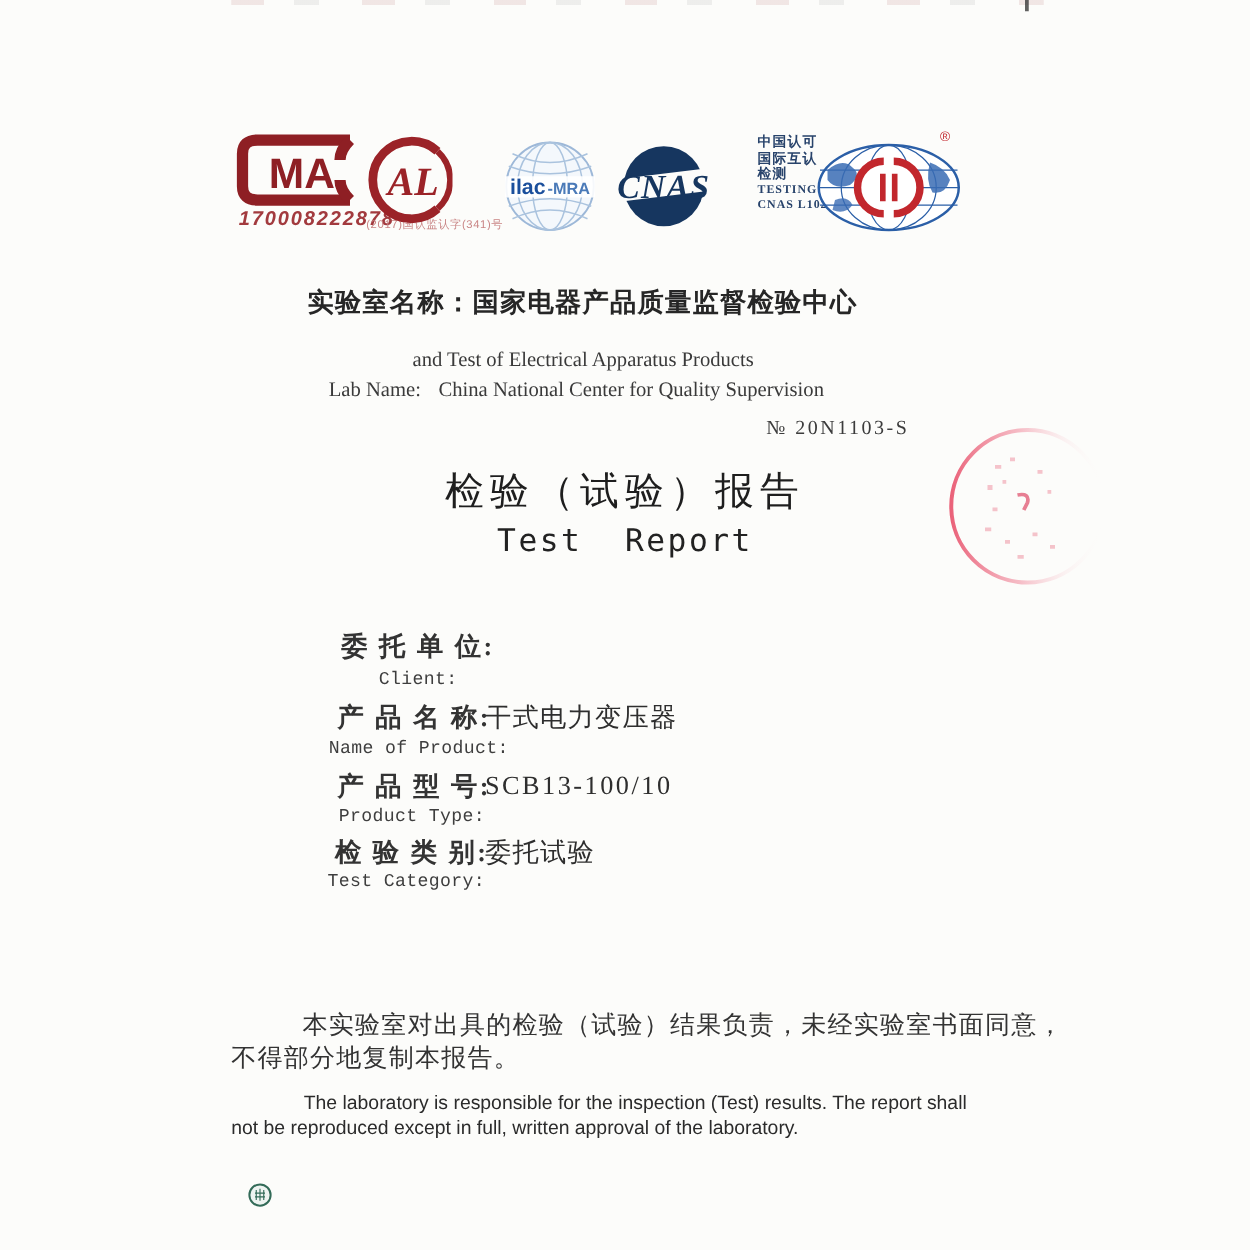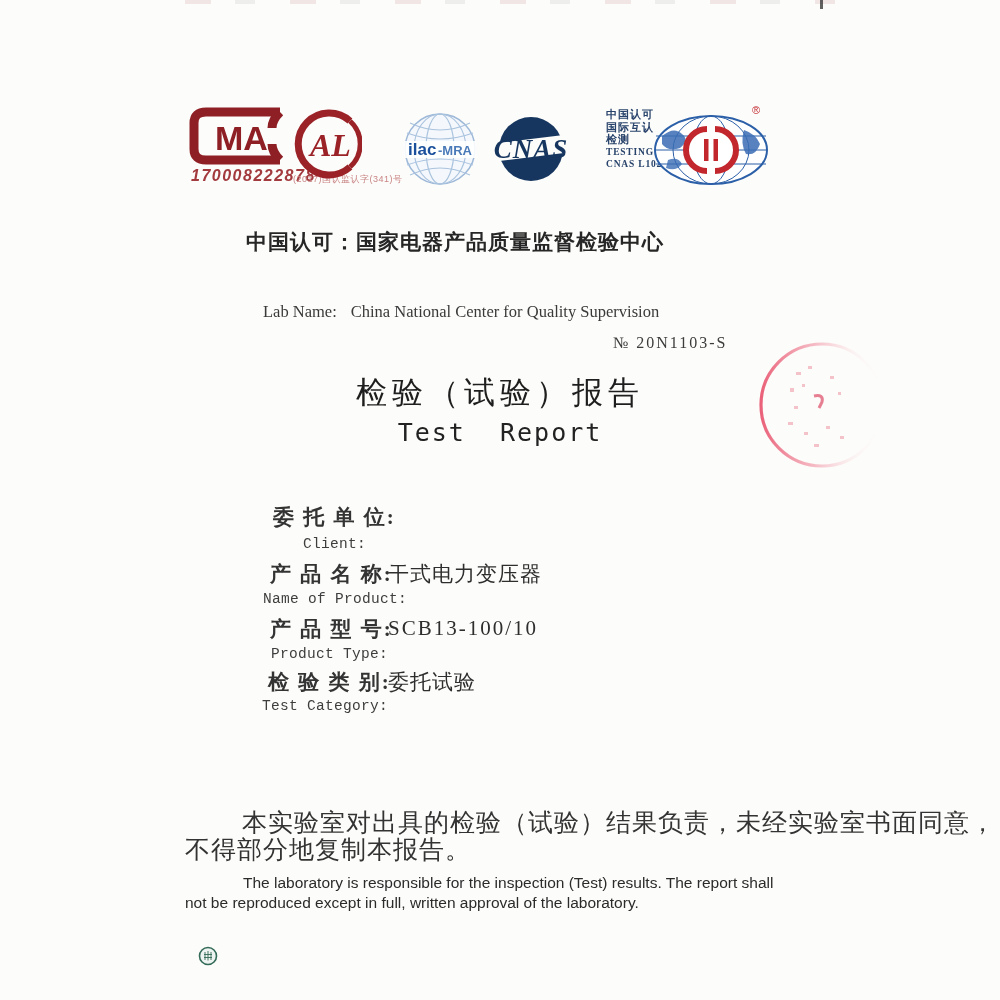--- a/index.html
+++ b/index.html
@@ -43,21 +43,21 @@
   }
   .title-en{
     left:300px;top:418px;width:400px;text-align:center;white-space:pre;
     font-family:"DejaVu Sans Mono",monospace;font-size:25px;color:#222;letter-spacing:2px;
   }
   
   .f-label{font-size:21px;font-weight:600;color:#333;letter-spacing:2px;white-space:pre;}
   .f-value{font-size:21px;color:#2e2e2e;letter-spacing:1px;white-space:pre;}
   .f-en{font-family:"Liberation Mono",monospace;font-size:14.5px;color:#3e3e3e;letter-spacing:.3px;}
   
-  .foot-cn{font-size:25px;color:#333;letter-spacing:1px;}
+  .foot-cn{font-size:20px;color:#333;letter-spacing:1px;}
   .foot-en{font-family:"Liberation Sans",sans-serif;font-size:15.5px;color:#2b2b2b;}
 </style>
 </head>
 <body>
 
 <div class="page">
 
   <div class="abs top-smudge"></div>
   <div class="abs top-nick"></div>
 
@@ -108,24 +108,25 @@
     <path d="M92 18 Q104 22 108 32 Q104 44 94 42 Q88 32 92 18 Z" fill="#3a6cb4" opacity=".85"></path>
     <path d="M16 48 Q26 44 30 52 Q24 60 14 56 Z" fill="#3a6cb4" opacity=".8"></path>
     <circle cx="59" cy="38" r="23" fill="#ffffff"></circle>
     <path d="M55 17 a21 21 0 1 0 0 42" fill="none" stroke="#c2272d" stroke-width="6"></path>
     <path d="M63 17 a21 21 0 1 1 0 42" fill="none" stroke="#c2272d" stroke-width="6"></path>
     <rect x="52" y="27" width="4.5" height="22" fill="#c2272d"></rect>
     <rect x="61.5" y="27" width="4.5" height="22" fill="#c2272d"></rect>
   </svg>
   <div class="abs registered">®</div>
 
-  <div class="abs lab-cn">中国认可：国家电器产品质量监督检验中心</div>
+  <div class="abs lab-cn">实验室名称：国家电器产品质量监督检验中心</div>
   <div class="abs lab-en1">
     <span>Lab Name:</span><span class="gap"></span><span>China National Center for Quality Supervision</span>
   </div>
+  <div class="abs lab-en2">and Test of Electrical Apparatus Products</div>
 
   <div class="abs report-no">№ 20N1103-S</div>
   <div class="abs title-cn">检验（试验）报告</div>
   <div class="abs title-en">Test  Report</div>
 
   <svg class="abs" style="left:752px;top:336px" width="150" height="145" viewBox="0 0 150 145">
     <defs>
       <linearGradient id="stampFade" x1="0" y1="0" x2="1" y2="0">
         <stop offset="0" stop-color="#e8516b" stop-opacity=".9"></stop>
         <stop offset=".45" stop-color="#ef7d92" stop-opacity=".5"></stop>

